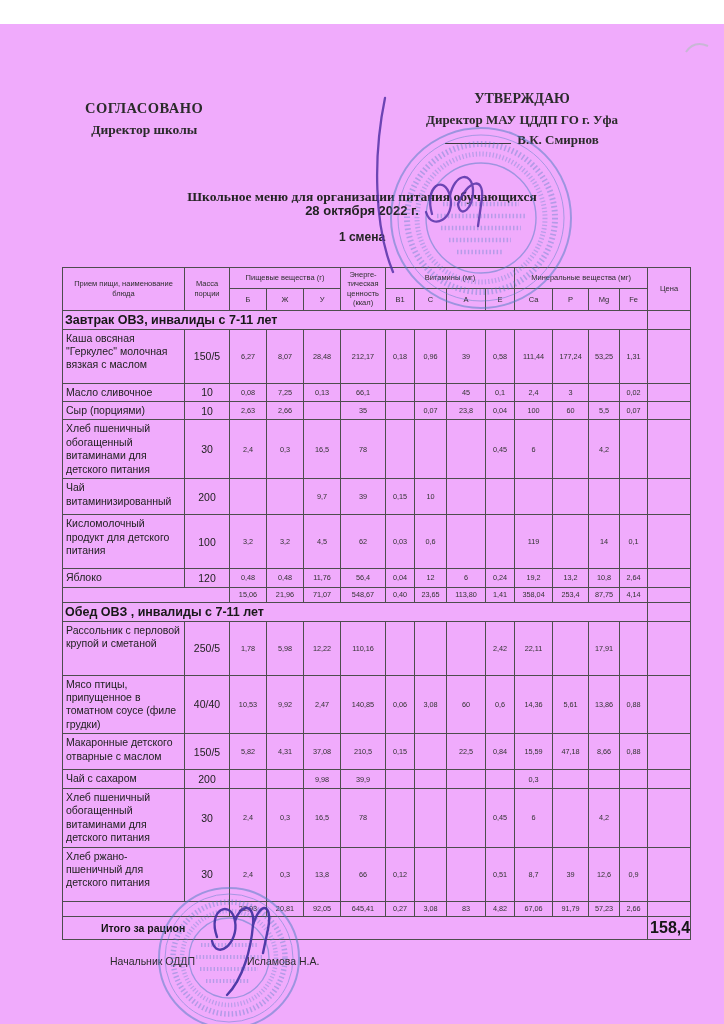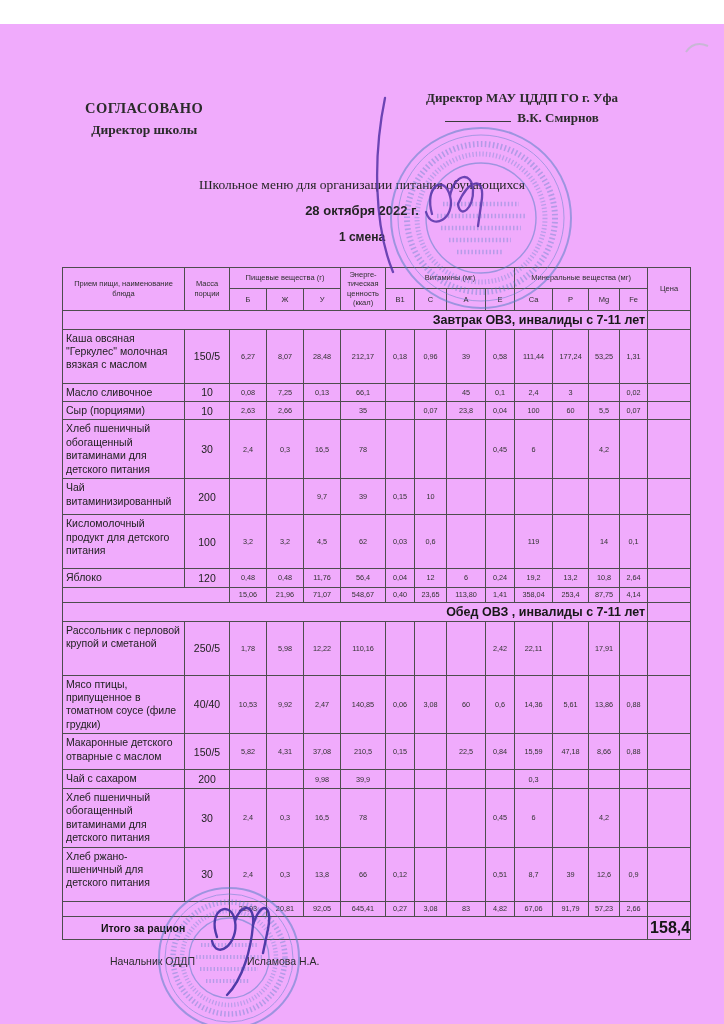--- a/index.html
+++ b/index.html
@@ -13,38 +13,38 @@
   .approval-left .l1{font-size:14.5px;letter-spacing:.5px;}
   .approval-left .l2{font-size:13.5px;margin-top:5px;text-align:center;}
   .approval-right{position:absolute;left:372px;top:64px;width:300px;text-align:center;
     font-family:"Liberation Serif",serif;font-weight:bold;color:#2b2b2b;line-height:1.55;}
   .approval-right .l1{font-size:14px;}
   .approval-right .l2{font-size:13px;}
   .approval-right .l3{font-size:13px;font-family:Liberation Serif, serif;}
   .sig-line{display:inline-block;width:66px;border-bottom:1.4px solid #3a3a3a;
     height:12px;margin-right:6px;vertical-align:baseline;}
 
-  .doc-title{position:absolute;left:0;top:153px;width:100%;text-align:center;
-    font-family:"Liberation Serif",serif;font-weight:normal;font-size:13.5px;color:#242424;}
+  .doc-title{position:absolute;left:0;top:165px;width:100%;text-align:center;
+    font-family:"Liberation Serif",serif;font-weight:bold;font-size:13.5px;color:#242424;}
   .doc-date{position:absolute;left:0;top:179px;width:100%;text-align:center;
     font-weight:bold;font-size:13px;color:#242424;}
   .doc-shift{position:absolute;left:0;top:206px;width:100%;text-align:center;
     font-weight:bold;font-size:12px;color:#242424;}
 
   
   table.menu{position:absolute;left:62px;top:243px;width:598px;
     border-collapse:collapse;table-layout:fixed;}
   .menu th,.menu td{border:1px solid #4d4d4d;overflow:hidden;}
   .menu th{font-weight:normal;font-size:7.5px;color:#2e2e2e;padding:2px 1px;line-height:1.25;}
   .menu td.name{font-size:10.5px;text-align:left;vertical-align:top;
     padding:2px 2px 2px 3px;line-height:1.28;color:#222;}
   .menu td.mass{font-size:10.5px;text-align:center;vertical-align:middle;color:#222;}
   .menu td.num{font-size:7.3px;text-align:center;vertical-align:middle;
     padding:1px 0;color:#333;}
-  .menu td.section-title{font-size:12.5px;font-weight:bold;text-align:right;
+  .menu td.section-title{font-size:12.5px;font-weight:bold;text-align:left;
     padding:2px;color:#181818;font-family:"Liberation Sans",sans-serif;}
   .menu tr.grand td{font-weight:bold;color:#161616;}
   .menu tr.grand td.glabel{font-size:10.5px;text-align:left;padding:2px 0 2px 38px;}
   .menu tr.grand td.gvalue{font-size:16px;text-align:right;padding:2px 2px;}
 
   
   .footer-pos{position:absolute;left:110px;top:931px;font-size:10.5px;color:#2a2a2a;}
   .footer-name{position:absolute;left:247px;top:931px;font-size:10.5px;color:#2a2a2a;}
 
   
@@ -54,20 +54,21 @@
 <body>
 
 <div class="page">
 
   <div class="approval-left">
     <div class="l1">СОГЛАСОВАНО</div>
     <div class="l2">Директор школы</div>
   </div>
 
   <div class="approval-right">
+    <div class="l1">УТВЕРЖДАЮ</div>
     <div class="l2">Директор МАУ ЦДДП ГО г. Уфа</div>
     <div class="l3"><span class="sig-line"></span><span>В.К. Смирнов</span></div>
   </div>
 
   <div class="doc-title">Школьное меню для организации питания обучающихся</div>
   <div class="doc-date">28 октября 2022 г.</div>
   <div class="doc-shift">1 смена</div>
 
   <table class="menu">
     <colgroup>

